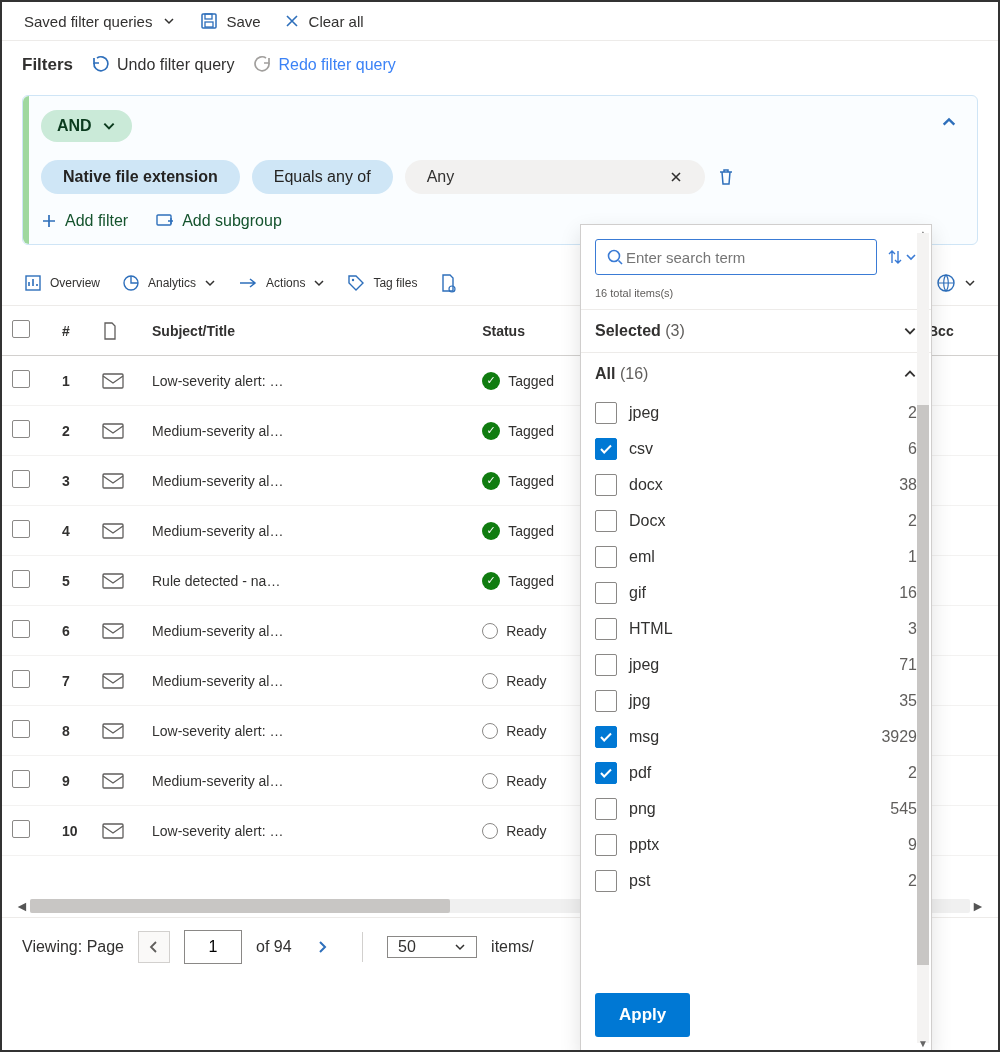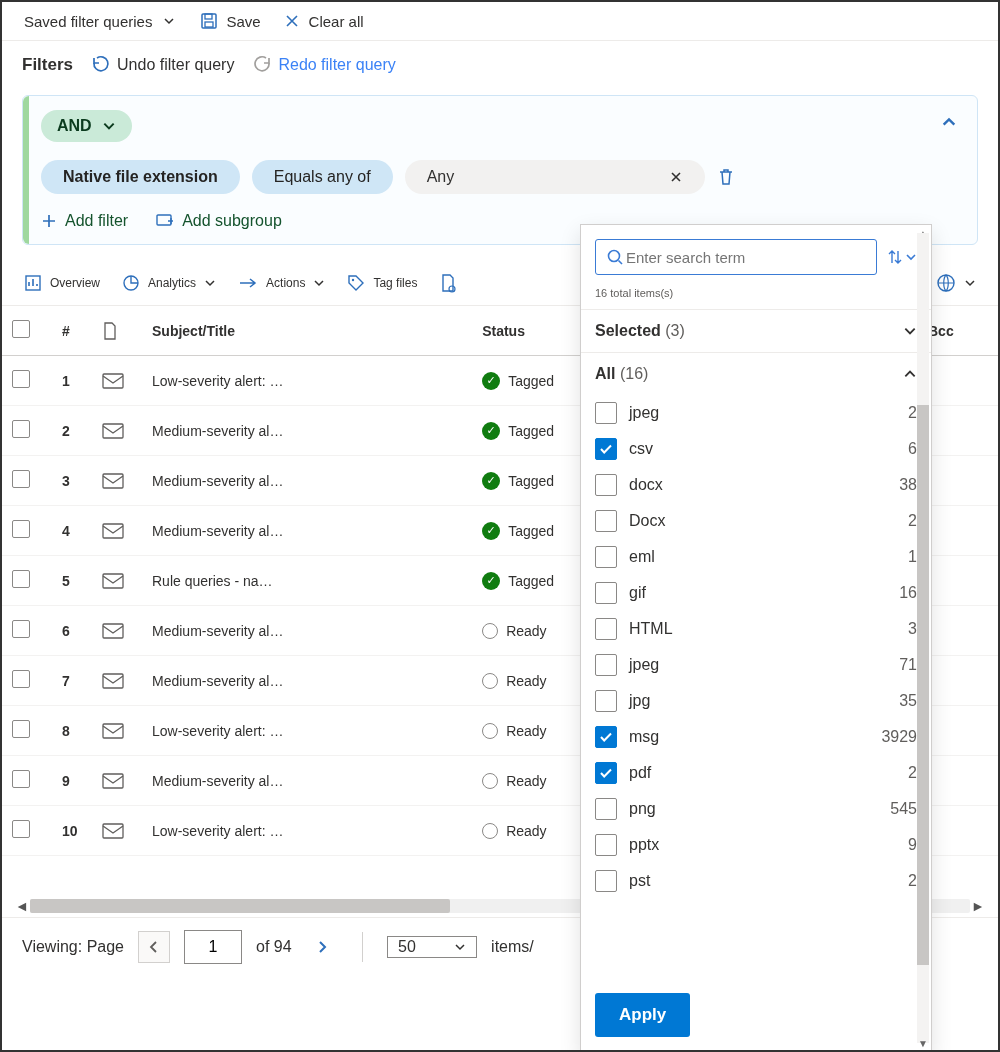--- a/index.html
+++ b/index.html
@@ -329,21 +329,21 @@
           </tr>
           <tr>
     <td><span class="cb"></span></td>
     <td style="font-weight:600">5</td>
     <td class="mail-icon">
               <svg viewBox="0 0 22 16">
                 <rect x="1" y="1" width="20" height="14" rx="1" fill="none" stroke="#605e5c" stroke-width="1.3"></rect>
                 <path d="M1 3l10 7L21 3" fill="none" stroke="#605e5c" stroke-width="1.3"></path>
               </svg>
             </td>
-    <td class="subj">Rule queries - na…</td>
+    <td class="subj">Rule detected - na…</td>
     <td>
               <div class="status-cell">
                 <span class="dot-green">✓</span>
                 <span>Tagged</span>
               </div>
             </td>
     <td>Feb 25, 2023</td>
     <td></td>
           </tr>
           <tr>

